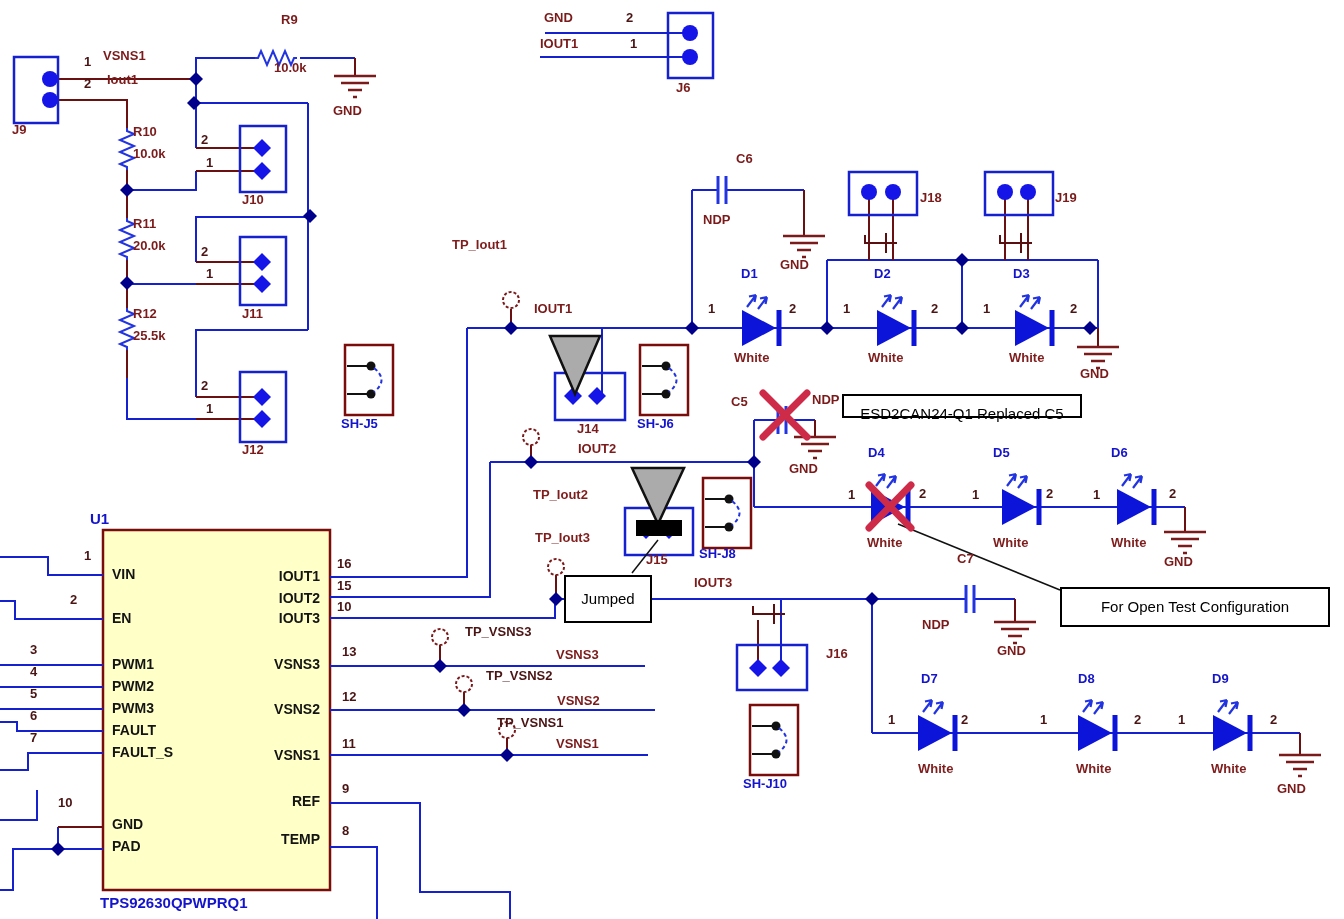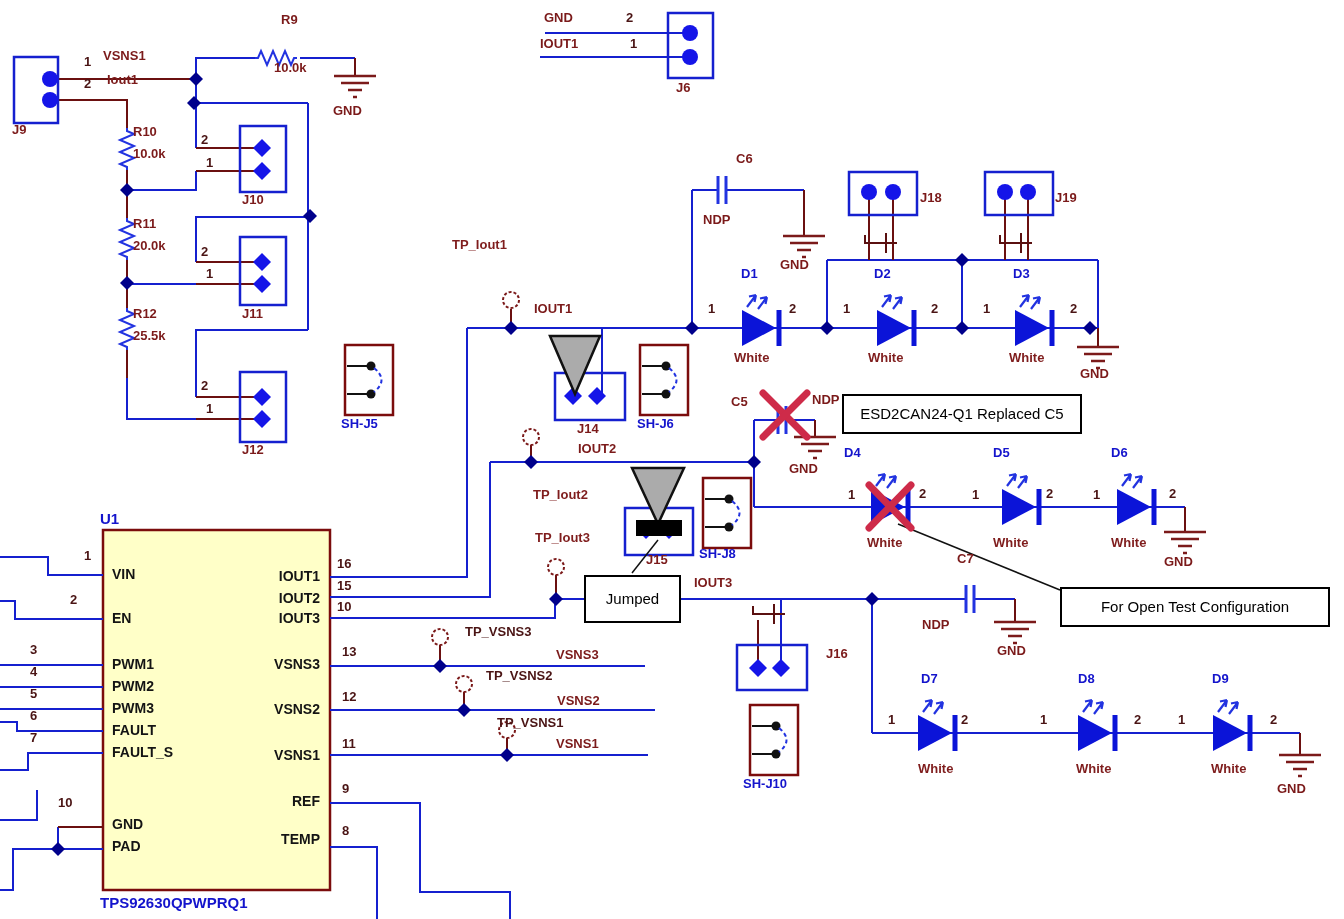--- a/index.html
+++ b/index.html
@@ -391,21 +391,21 @@
 <div class="L m" style="left:1080px;top:366px">GND</div>
 <div class="L m" style="left:920px;top:190px">J18</div>
 <div class="L m" style="left:1055px;top:190px">J19</div>
 
 <div class="L m" style="left:731px;top:394px">C5</div>
 <div class="L m" style="left:812px;top:392px">NDP</div>
 <div class="L m" style="left:789px;top:461px">GND</div>
 
 <div class="L mk" style="left:848px;top:487px">1</div>
 <div class="L mk" style="left:919px;top:486px">2</div>
-<div class="L b" style="left:844px;top:445px">D4</div>
+<div class="L b" style="left:868px;top:445px">D4</div>
 <div class="L k" style="left:867px;top:535px">White</div>
 <div class="L mk" style="left:972px;top:487px">1</div>
 <div class="L mk" style="left:1046px;top:486px">2</div>
 <div class="L b" style="left:993px;top:445px">D5</div>
 <div class="L k" style="left:993px;top:535px">White</div>
 <div class="L mk" style="left:1093px;top:487px">1</div>
 <div class="L mk" style="left:1169px;top:486px">2</div>
 <div class="L b" style="left:1111px;top:445px">D6</div>
 <div class="L k" style="left:1111px;top:535px">White</div>
 <div class="L m" style="left:1164px;top:554px">GND</div>
@@ -430,21 +430,21 @@
 <div class="L k" style="left:1211px;top:761px">White</div>
 <div class="L m" style="left:1277px;top:781px">GND</div>
 
 <div class="L mk" style="left:465px;top:624px">TP_VSNS3</div>
 <div class="L m" style="left:556px;top:647px">VSNS3</div>
 <div class="L mk" style="left:486px;top:668px">TP_VSNS2</div>
 <div class="L m" style="left:557px;top:693px">VSNS2</div>
 <div class="L mk" style="left:497px;top:715px">TP_VSNS1</div>
 <div class="L m" style="left:556px;top:736px">VSNS1</div>
 
-<div class="L b big" style="left:100px;top:510px">U1</div>
+<div class="L b big" style="left:90px;top:510px">U1</div>
 <div class="L b big" style="left:100px;top:894px">TPS92630QPWPRQ1</div>
 <div class="L pn" style="left:112px;top:566px">VIN</div>
 <div class="L pn" style="left:112px;top:610px">EN</div>
 <div class="L pn" style="left:112px;top:656px">PWM1</div>
 <div class="L pn" style="left:112px;top:678px">PWM2</div>
 <div class="L pn" style="left:112px;top:700px">PWM3</div>
 <div class="L pn" style="left:112px;top:722px">FAULT</div>
 <div class="L pn" style="left:112px;top:744px">FAULT_S</div>
 <div class="L pn" style="left:112px;top:816px">GND</div>
 <div class="L pn" style="left:112px;top:838px">PAD</div>
@@ -466,17 +466,17 @@
 <div class="L mk" style="left:58px;top:795px">10</div>
 <div class="L mk" style="left:337px;top:556px">16</div>
 <div class="L mk" style="left:337px;top:578px">15</div>
 <div class="L mk" style="left:337px;top:599px">10</div>
 <div class="L mk" style="left:342px;top:644px">13</div>
 <div class="L mk" style="left:342px;top:689px">12</div>
 <div class="L mk" style="left:342px;top:736px">11</div>
 <div class="L mk" style="left:342px;top:781px">9</div>
 <div class="L mk" style="left:342px;top:823px">8</div>
 
-<div class="ann" style="left:842px;top:394px;width:240px;height:40px;line-height:36px">ESD2CAN24-Q1 Replaced C5</div>
-<div class="ann" style="left:584px;top:575px;width:97px;height:48px;line-height:44px">Jumped</div>
+<div class="ann" style="left:842px;top:394px;width:240px;height:24px;line-height:36px">ESD2CAN24-Q1 Replaced C5</div>
+<div class="ann" style="left:564px;top:575px;width:88px;height:48px;line-height:44px">Jumped</div>
 <div class="ann" style="left:1060px;top:587px;width:270px;height:40px;line-height:36px">For Open Test Configuration</div>
 
 </div>
 
 </body></html>

